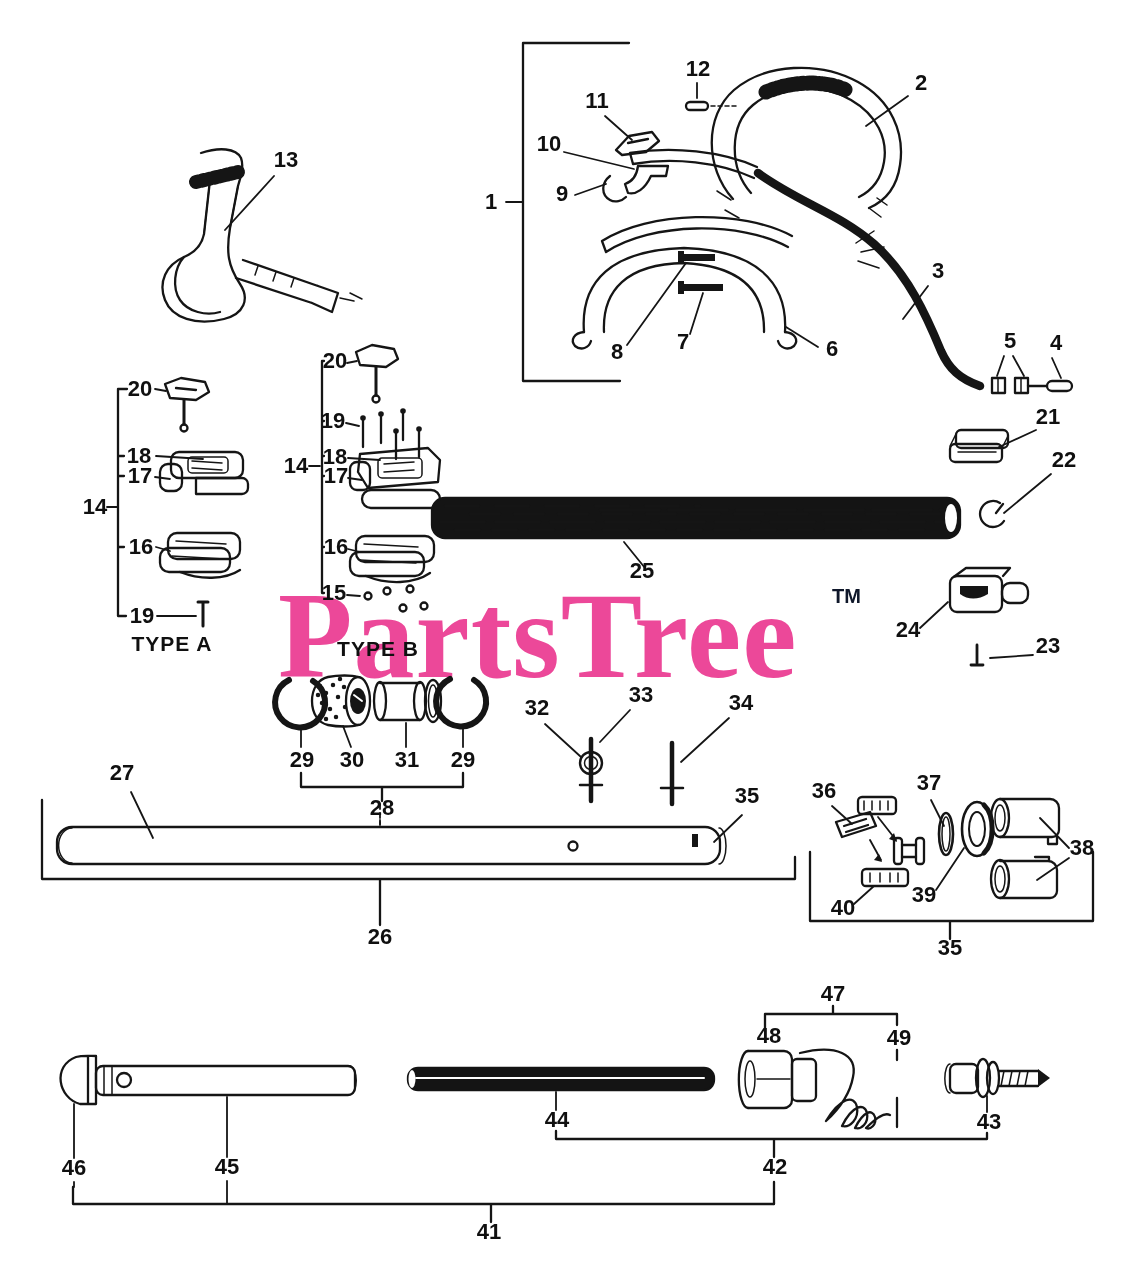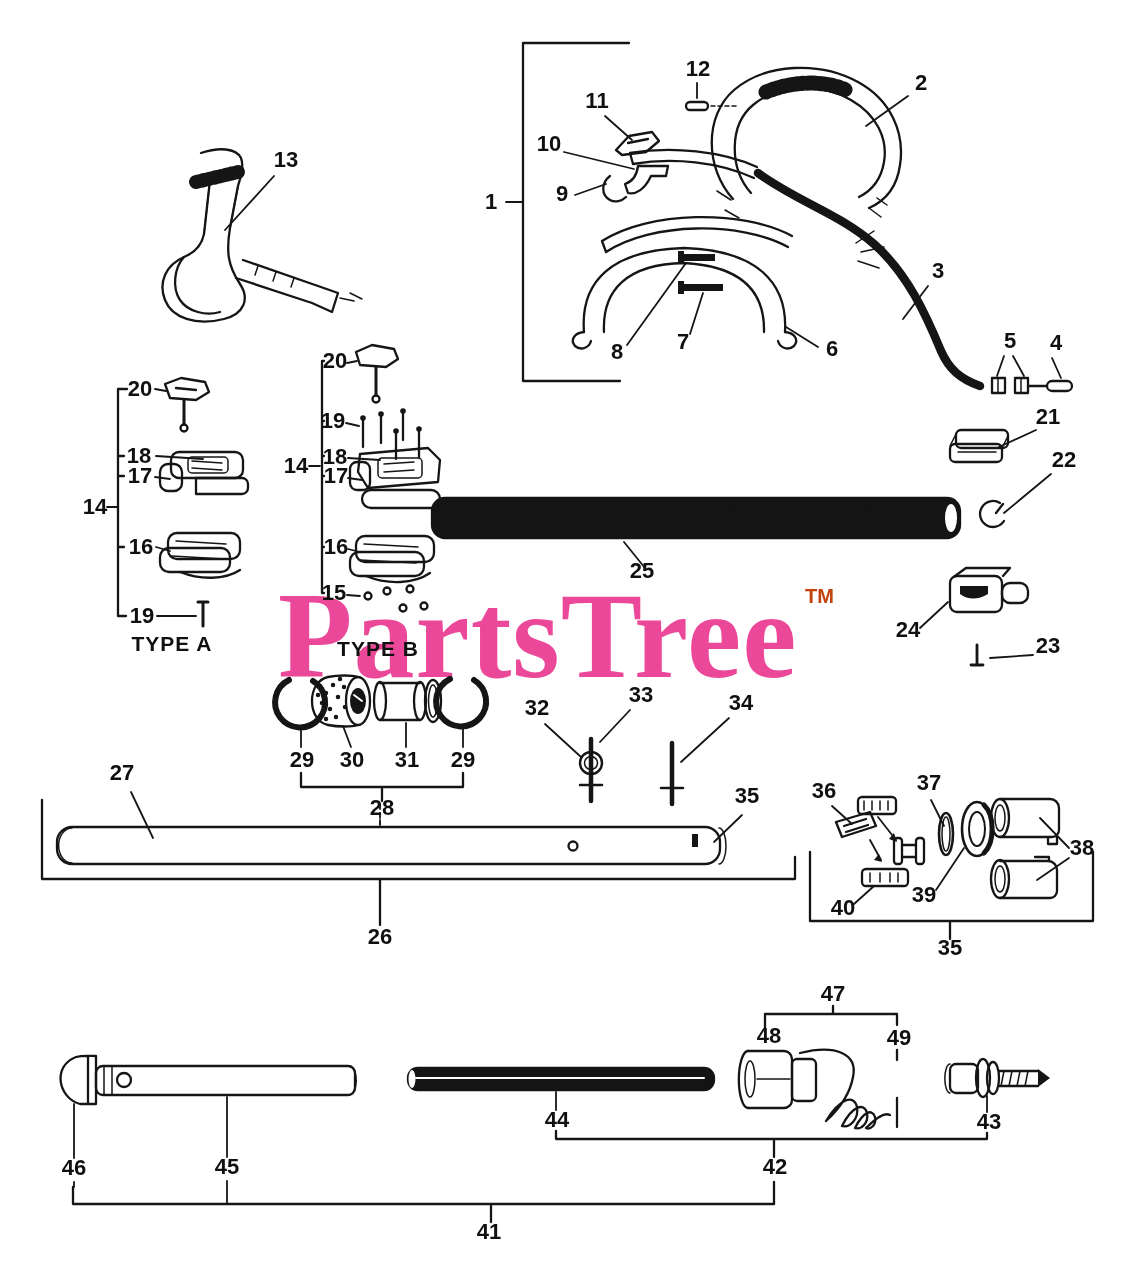--- a/index.html
+++ b/index.html
@@ -1,22 +1,22 @@
 <!DOCTYPE html>
 <html><head>
 <meta charset="utf-8">
 <style>
   html,body{margin:0;padding:0;background:#fff;}
   #stage{position:relative;width:1141px;height:1280px;background:#ffffff;overflow:hidden;
          font-family:"Liberation Sans",sans-serif;}
   #watermark{position:absolute;left:278px;top:566px;z-index:1;
              font:bold 122px "Liberation Serif",serif;color:#ec4899;letter-spacing:1px;
              user-select:none;white-space:nowrap;}
-  #watermark-tm{position:absolute;left:805px;top:585px;z-index:1;
-             font:bold 20px "Liberation Sans",sans-serif;color:#c2410c;}
+  #watermark-tm{position:absolute;left:832px;top:585px;z-index:1;
+             font:bold 20px "Liberation Sans",sans-serif;color:#0f172a;}
   svg#art{position:absolute;left:0;top:0;z-index:2;}
   .ln,path,rect,circle,ellipse,line{stroke:#151515;stroke-width:2.3;fill:none;
         stroke-linecap:round;stroke-linejoin:round;}
   .ldr{stroke-width:1.8;}
   .thin{stroke-width:1.5;}
   .blk{fill:#151515;stroke:none;}
   .dsh{stroke-dasharray:5 4;}
   .callout{font:bold 22px "Liberation Sans",sans-serif;fill:#101010;text-anchor:middle;
            stroke:none;}
   .type-label{font:bold 21px "Liberation Sans",sans-serif;fill:#101010;text-anchor:middle;

